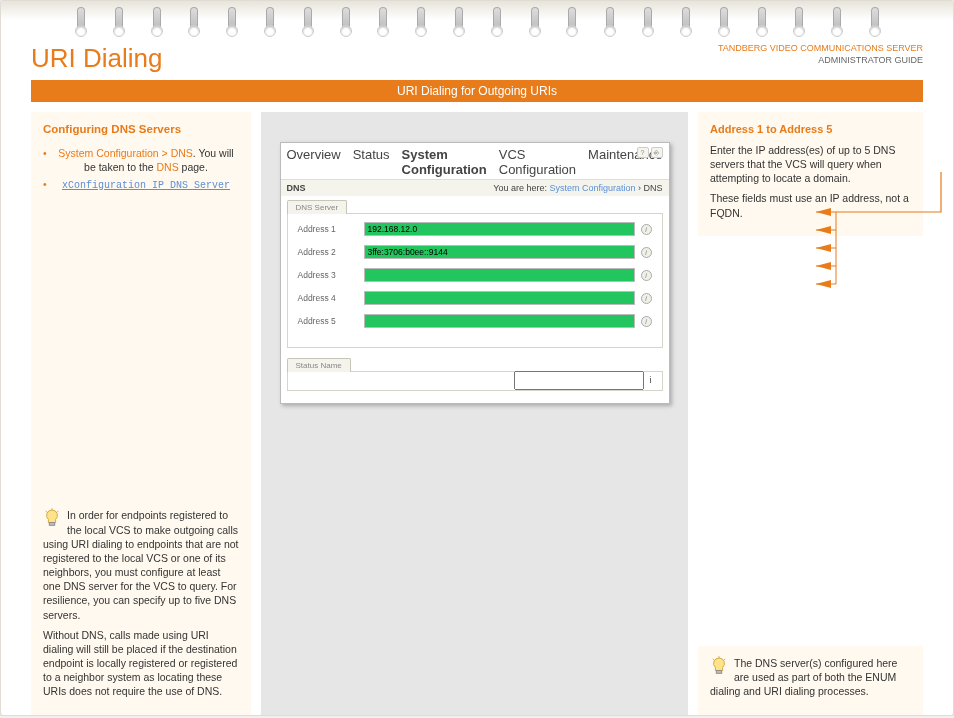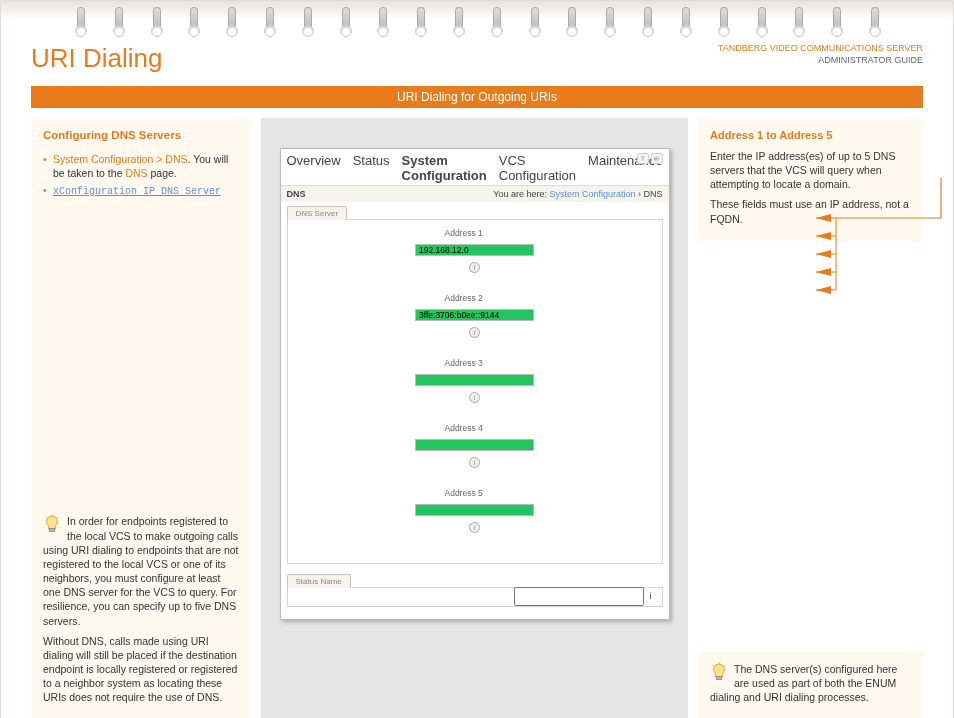--- a/index.html
+++ b/index.html
@@ -3,30 +3,30 @@
 <meta charset="utf-8">
 <style>
 * { box-sizing: border-box; margin: 0; padding: 0; }
 body { background: #f0f0f0; font-family: Arial, Helvetica, sans-serif; font-size: 11px; color: #333; display: flex; justify-content: center; padding: 0; }
 .page { width: 954px; background: #fff; border: 1px solid #e0dcd4; border-radius: 3px; box-shadow: 0 2px 6px rgba(0,0,0,0.15); position: relative; }
 .binding { display: flex; justify-content: space-around; padding: 6px 60px 0 60px; background: linear-gradient(to bottom, #e8e4db 0%, #ffffff 60%); }
 .ring { width: 10px; height: 26px; position: relative; }
 .ring::before { content: ""; position: absolute; top: 0; left: 2px; width: 6px; height: 22px; border: 1px solid #aaa; border-bottom: none; border-radius: 6px 6px 0 0; background: linear-gradient(#ddd,#bbb); }
 .ring::after { content:""; position:absolute; top:18px; left:0; width:10px; height:10px; background:#fff; border:1px solid #ccc; border-radius:50%; box-shadow: inset 0 1px 2px rgba(0,0,0,0.3);}
 .content { padding: 10px 30px 0 30px; }
-.titlebar { display:flex; justify-content:space-between; align-items:flex-start; margin-bottom:12px;}
+.titlebar { display:flex; justify-content:space-between; align-items:flex-start; margin-bottom:6px;}
 .pagetitle { font-size: 26px; font-weight: 300; color: #E87B1A; }
 .brandtop { text-align:right; font-size:9px; color:#666; line-height:1.3;}
 .brandtop .t1 { color:#555; }
 .brandtop .t1 span { color:#E87B1A; font-weight:500; }
 .orangebar { background:#E87B1A; color:#fff; text-align:center; font-size:12px; padding:4px 0; margin-bottom:10px;}
 .cols { display:flex; gap:10px; min-height:490px;}
 .leftcol { width:220px; background:#FFF9EF; padding:10px 12px; font-size:10.5px; line-height:1.35;}
 .leftcol h4 { color:#E87B1A; font-size:11.5px; font-weight:600; margin-bottom:8px;}
-.leftcol ul { list-style:none; margin:4px 0 6px 0; }
+.leftcol ul { list-style:none; margin:4px 0 6px 0;text-align:center; }
 .leftcol li { position:relative; padding-left:10px; margin-bottom:3px;}
 .leftcol li::before { content:"•"; color:#E87B1A; position:absolute; left:0;}
 .leftcol .link { color:#E87B1A; }
 .leftcol .cmd { color:#5C8FD6; text-decoration:underline; font-family:"Courier New",monospace; font-size:10px;}
 .leftcol .notebox { margin-top:14px; padding-top:6px; }
 .leftcol .notebox p { margin-bottom:6px; }
 .bulb { float:left; margin-right:6px; width:18px; height:22px; }
 .bulb svg { width:18px; height:22px; }
 .midcol { flex:1; background:#E6E6E6; padding:30px 10px 10px 10px; position:relative;}
 .rightcol { width:225px; display:flex; flex-direction:column; gap:250px;}
@@ -36,21 +36,21 @@
 .rightblock.bottom { margin-top:auto;}
 
 .shot { background:#fff; border:1px solid #bbb; box-shadow:2px 2px 4px rgba(0,0,0,0.25); width:390px; margin:0 auto; font-size:9px; color:#444; position:relative;}
 .shot .tabs { display:flex; gap:12px; padding:4px 6px 2px 6px; border-bottom:1px solid #ddd; font-size:13px;}
 .shot .tabs span.active { font-weight:bold;}
 .shot .sub { display:flex; justify-content:space-between; padding:3px 6px; font-size:9px; background:#F4F4ED;}
 .shot .sub b { font-weight:bold;}
 .shot .section { padding:4px 6px 12px 6px;}
 .shot .tabbox { display:inline-block; border:1px solid #c5c5b8; border-bottom:none; background:#F4F4ED; padding:2px 8px; font-size:8px; color:#888; border-radius:2px 2px 0 0; margin-bottom:-1px;}
 .shot .fieldset { border:1px solid #d5d5c8; padding:8px 10px 10px 10px; background:#fff;}
-.shot .row { display:flex; align-items:center; margin-bottom:20px; gap:6px;flex-direction:column;}
+.shot .row { display:flex; align-items:center; margin-bottom:9px; gap:6px;}
 .shot .row label { width:60px; font-size:8.5px; color:#666;}
 .shot .row input { flex:1; border:1px solid #bbb; height:14px; font-size:8.5px; padding:0 3px; background:#22c55e;}
 .shot .row .info { width:11px; height:11px; border-radius:50%; border:1px solid #aaa; background:#f0f0e8; display:flex; align-items:center; justify-content:center; font-size:7px; color:#888; font-style:italic;}
 .shot .helpicons { position:absolute; top:4px; right:6px; display:flex; gap:2px;}
 .shot .helpicons span { width:12px; height:11px; border:1px solid #ccc; background:#f5f5ee; border-radius:2px; font-size:7px; display:flex; align-items:center; justify-content:center; color:#888;}
 .connector { position:absolute; top:60px; left:410px; width:280px; height:140px; pointer-events:none;}
 </style>
 </head>
 <body>
 

